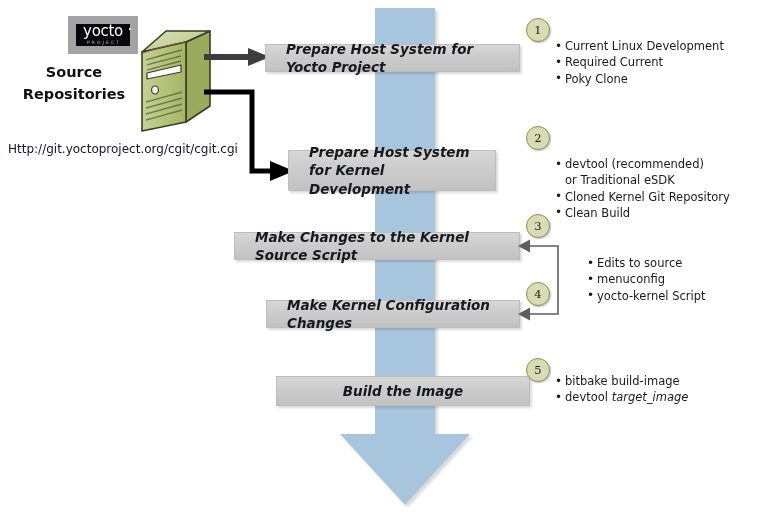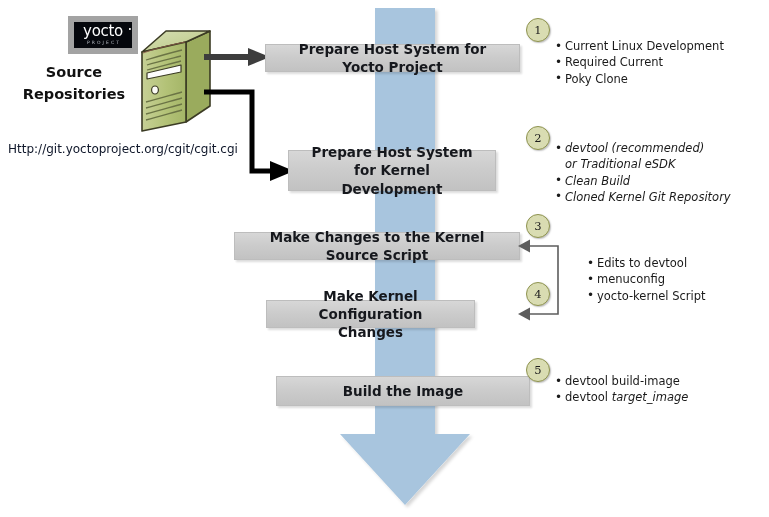--- a/index.html
+++ b/index.html
@@ -29,21 +29,21 @@
   }
 
   
   #yocto-logo {
     position: absolute;
     left: 68px;
     top: 16px;
     width: 70px;
     height: 38px;
     background: #05070c;
-    border: 6px solid #a3a3a3;
+    border: 8px solid #a3a3a3;
     box-sizing: border-box;
     display: flex;
     flex-direction: column;
     align-items: center;
     justify-content: center;
     line-height: 1;
   }
   #yocto-logo .ylw {
     color: #ffffff;
     font-size: 15px;
@@ -105,31 +105,32 @@
   
   .pbox {
     position: absolute;
     background: linear-gradient(to bottom, #d7d7d7 0%, #cccccc 45%, #c2c2c2 100%);
     border: 1px solid #bdbdbd;
     box-sizing: border-box;
     box-shadow: 2px 2px 2px rgba(0,0,0,0.14);
     display: flex;
     align-items: center;
     justify-content: center;
-    text-align: center;
+    text-align: left;
     color: #16181d;
     font-size: 13.5px;
     font-weight: bold;
     line-height: 1.35;
     padding: 0 20px;
+    font-style: italic;
   }
   #box-1 { left: 265px; top: 44px;  width: 255px; height: 28px; }
   #box-2 { left: 288px; top: 150px; width: 208px; height: 41px; }
   #box-3 { left: 234px; top: 232px; width: 286px; height: 28px; }
-  #box-4 { left: 266px; top: 300px; width: 209px; height: 28px; }
+  #box-4 { left: 266px; top: 300px; width: 254px; height: 28px; }
   #box-5 { left: 276px; top: 376px; width: 254px; height: 30px; }
 
   
   .badge {
     position: absolute;
     width: 24px;
     height: 24px;
     border-radius: 50%;
     background: #d9dcb2;
     border: 1.4px solid #8f9450;
@@ -169,21 +170,21 @@
     content: "•";
     position: absolute;
     left: -10px;
     top: -0.5px;
     font-size: 12px;
   }
   .notes li.wrap { white-space: normal; width: 150px; }
   .notes li em { font-style: italic; }
 
   #notes-1 { left: 552px; top: 38px; }
-  #notes-2 { left: 552px; top: 140px; font-style: italic; }
+  #notes-2 { left: 552px; top: 156px; }
   #notes-3 { left: 584px; top: 255px; }
   #notes-5 { left: 552px; top: 373px; }
 
   
   #feedback-loop {
     position: absolute;
     left: 516px;
     top: 236px;
     width: 66px;
     height: 88px;
@@ -285,33 +286,33 @@
     <ul>
       <li>Current Linux Development</li>
       <li>Required Current</li>
       <li>Poky Clone</li>
     </ul>
   </div>
 
   <div class="notes" id="notes-2">
     <ul>
       <li class="wrap">devtool (recommended) or Traditional eSDK</li>
+      <li>Cloned Kernel Git Repository</li>
       <li>Clean Build</li>
-      <li>Cloned Kernel Git Repository</li>
     </ul>
   </div>
 
   <div class="notes" id="notes-3">
     <ul>
-      <li>Edits to devtool</li>
+      <li>Edits to source</li>
       <li>menuconfig</li>
       <li>yocto-kernel Script</li>
     </ul>
   </div>
 
   <div class="notes" id="notes-5">
     <ul>
-      <li>devtool build-image</li>
+      <li>bitbake build-image</li>
       <li><span>devtool </span><em>target_image</em></li>
     </ul>
   </div>
 
 </div>
 
 </body></html>

